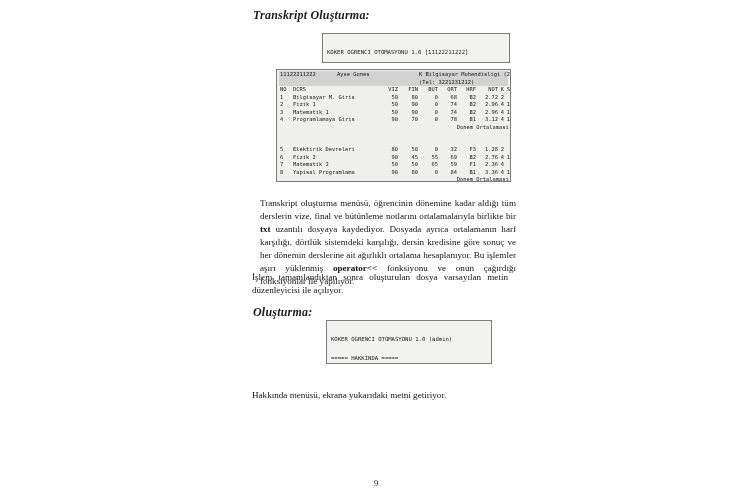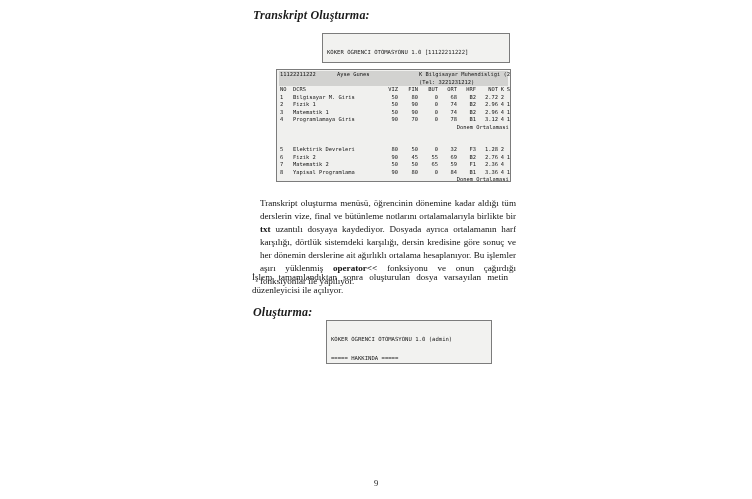--- a/index.html
+++ b/index.html
@@ -303,16 +303,17 @@
 
   <div class="console" id="console-about">
     <span class="line">KOKER OGRENCI OTOMASYONU 1.0 (admin)</span>
     <span class="line">===== HAKKINDA =====</span>
     
     
     
     
   </div>
 
+  <p class="body-par" id="par-about">Hakkında menüsü, ekrana yukarıdaki metni getiriyor.</p>
 
   <div id="page-number">9</div>
 
 </div>
 
 </body></html>

